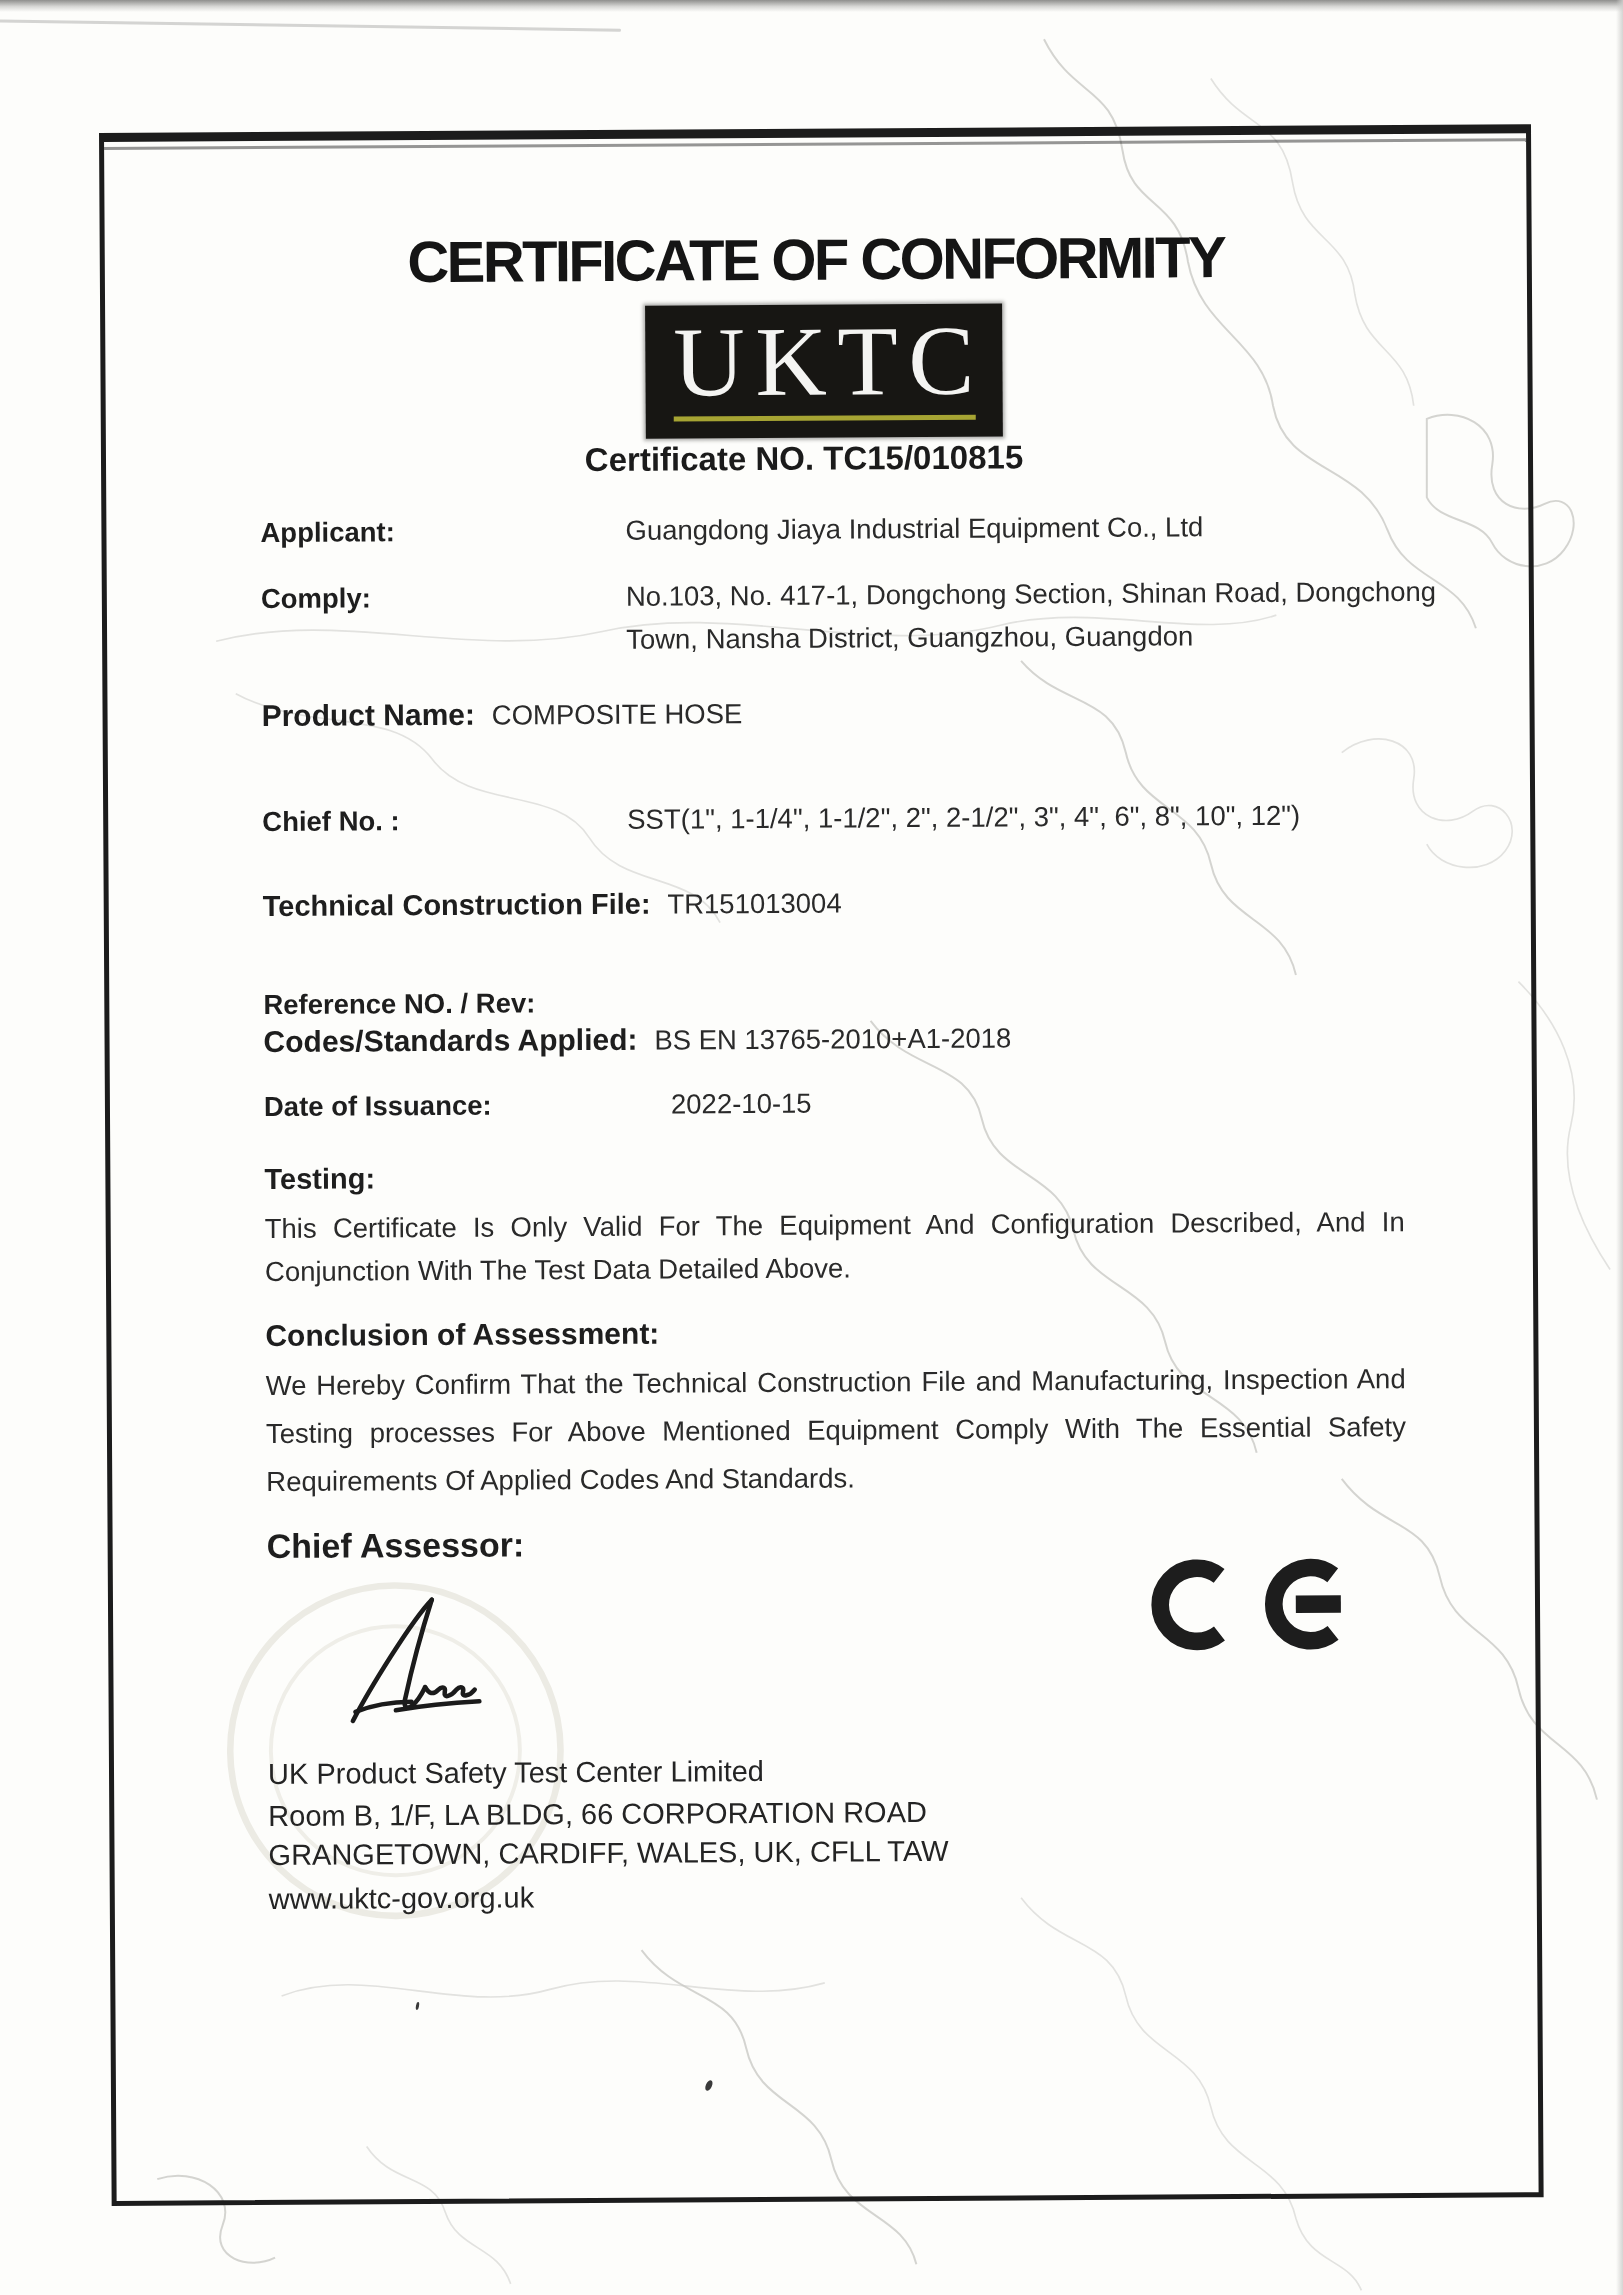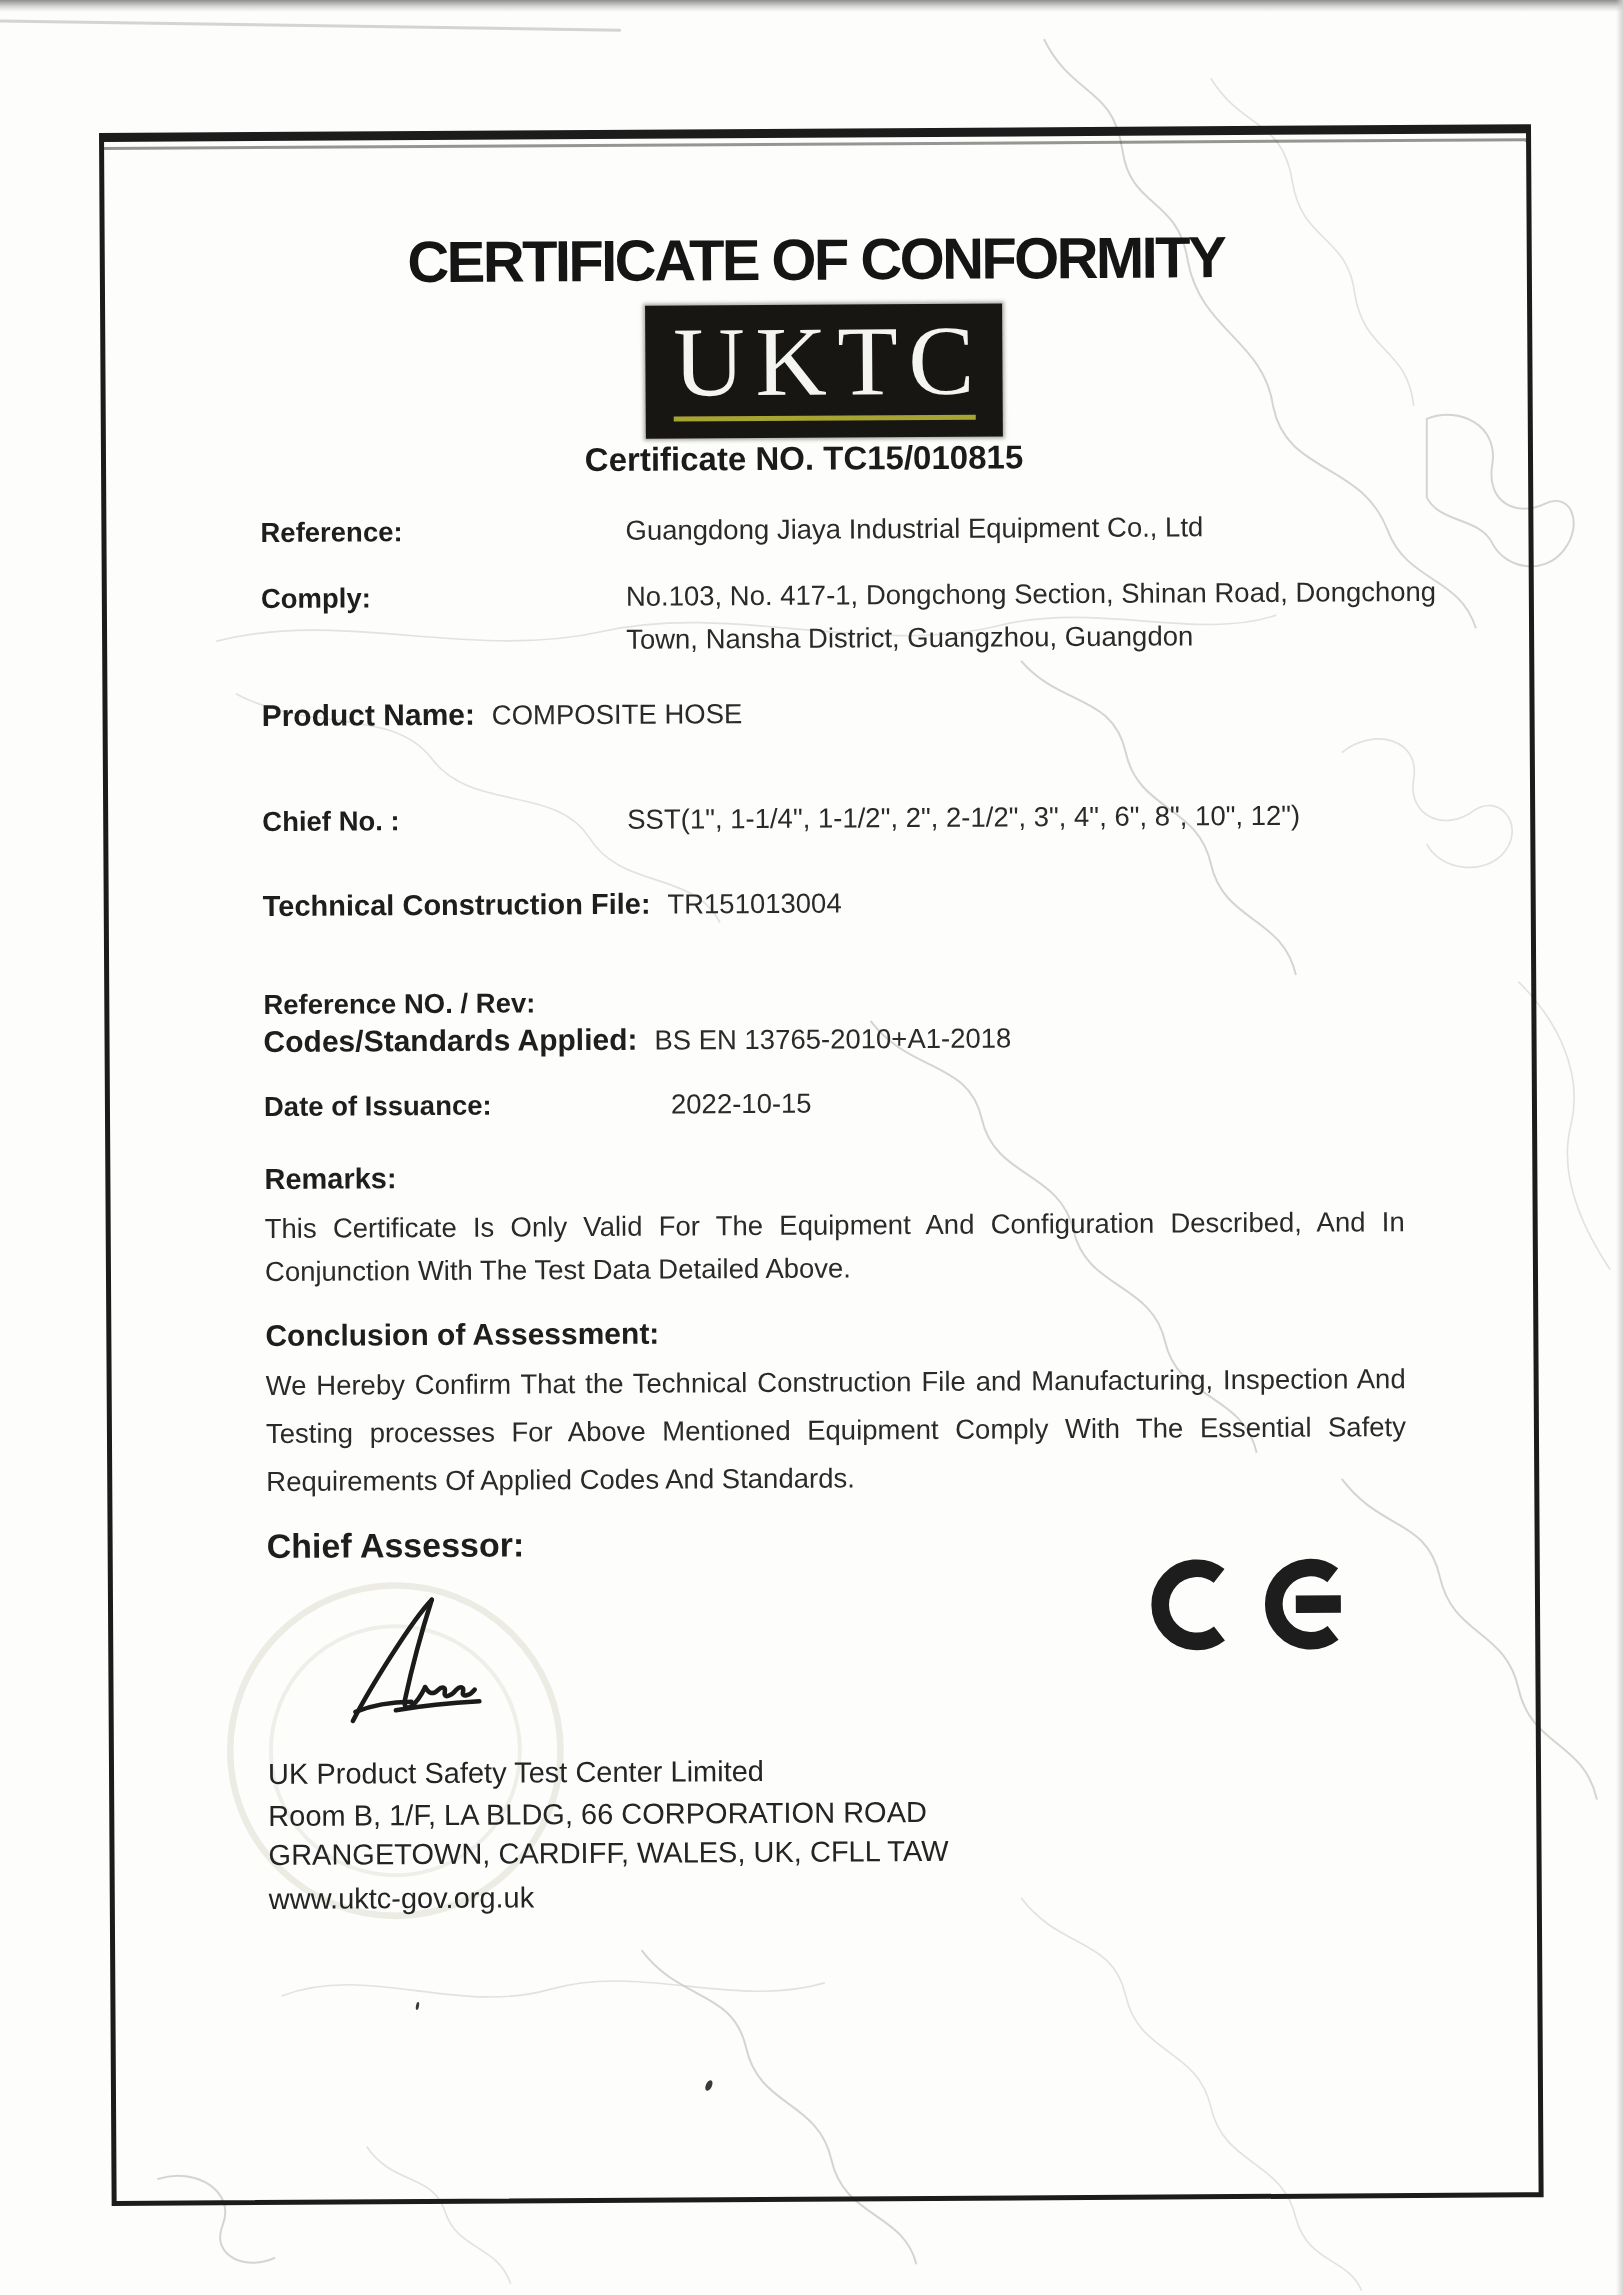--- a/index.html
+++ b/index.html
@@ -140,21 +140,21 @@
   <div class="title">CERTIFICATE OF CONFORMITY</div>
 
   <div class="logo">
     <div class="logo-text">UKTC</div>
     <div class="logo-underline"></div>
   </div>
 
   <div class="certno">Certificate NO. TC15/010815</div>
 
   <div class="line row-applicant">
-    <span class="lbl">Reference:</span>
+    <span class="lbl">Applicant:</span>
     <span class="val col-val">Guangdong Jiaya Industrial Equipment Co., Ltd</span>
   </div>
 
   <div class="line row-address1">
     <span class="lbl">Comply:</span>
     <span class="val col-val">No.103, No. 417-1, Dongchong Section, Shinan Road, Dongchong</span>
   </div>
   <div class="line row-address2">
     <span class="val col-val">Town, Nansha District, Guangzhou, Guangdon</span>
   </div>
@@ -181,21 +181,21 @@
   <div class="line row-codes">
     <span class="lbl">Codes/Standards Applied:</span>
     <span class="val gap">BS EN 13765-2010+A1-2018</span>
   </div>
 
   <div class="line row-date">
     <span class="lbl">Date of Issuance:</span>
     <span class="val col-val">2022-10-15</span>
   </div>
 
-  <div class="para-h remarks-h">Remarks:</div>
+  <div class="para-h remarks-h">Testing:</div>
   <div class="para remarks-b">This Certificate Is Only Valid For The Equipment And Configuration Described, And In Conjunction With The Test Data Detailed Above.</div>
 
   <div class="para-h concl-h">Conclusion of Assessment:</div>
   <div class="para concl-b">We Hereby Confirm That the Technical Construction File and Manufacturing, Inspection And Testing processes For Above Mentioned Equipment Comply With The Essential Safety Requirements Of Applied Codes And Standards.</div>
 
   <div class="para-h chief-h">Chief Assessor:</div>
 
   <svg class="seal" viewBox="0 0 560 560">
     <circle cx="280" cy="280" r="252" fill="none" stroke="#ecebe4" stroke-width="10"></circle>
     <circle cx="280" cy="280" r="190" fill="none" stroke="#efeee8" stroke-width="6"></circle>

